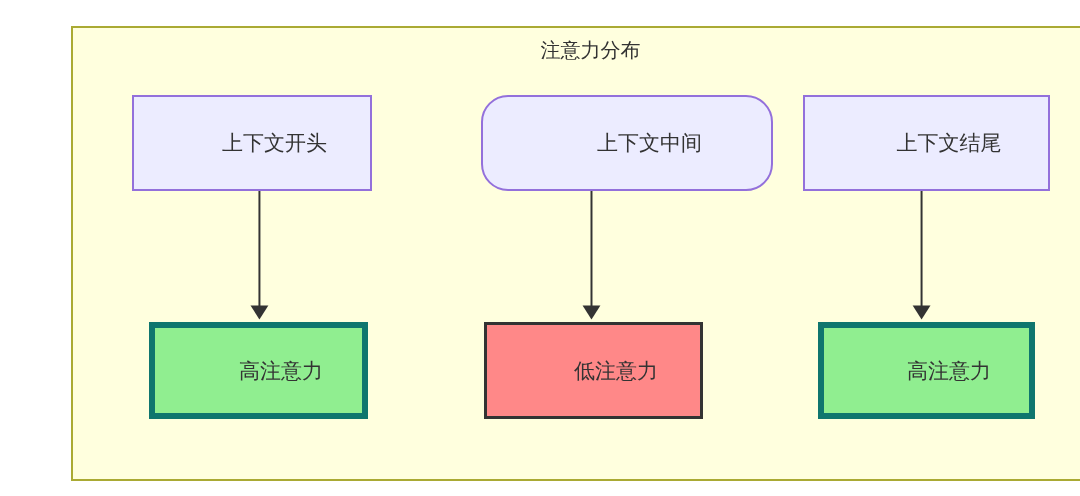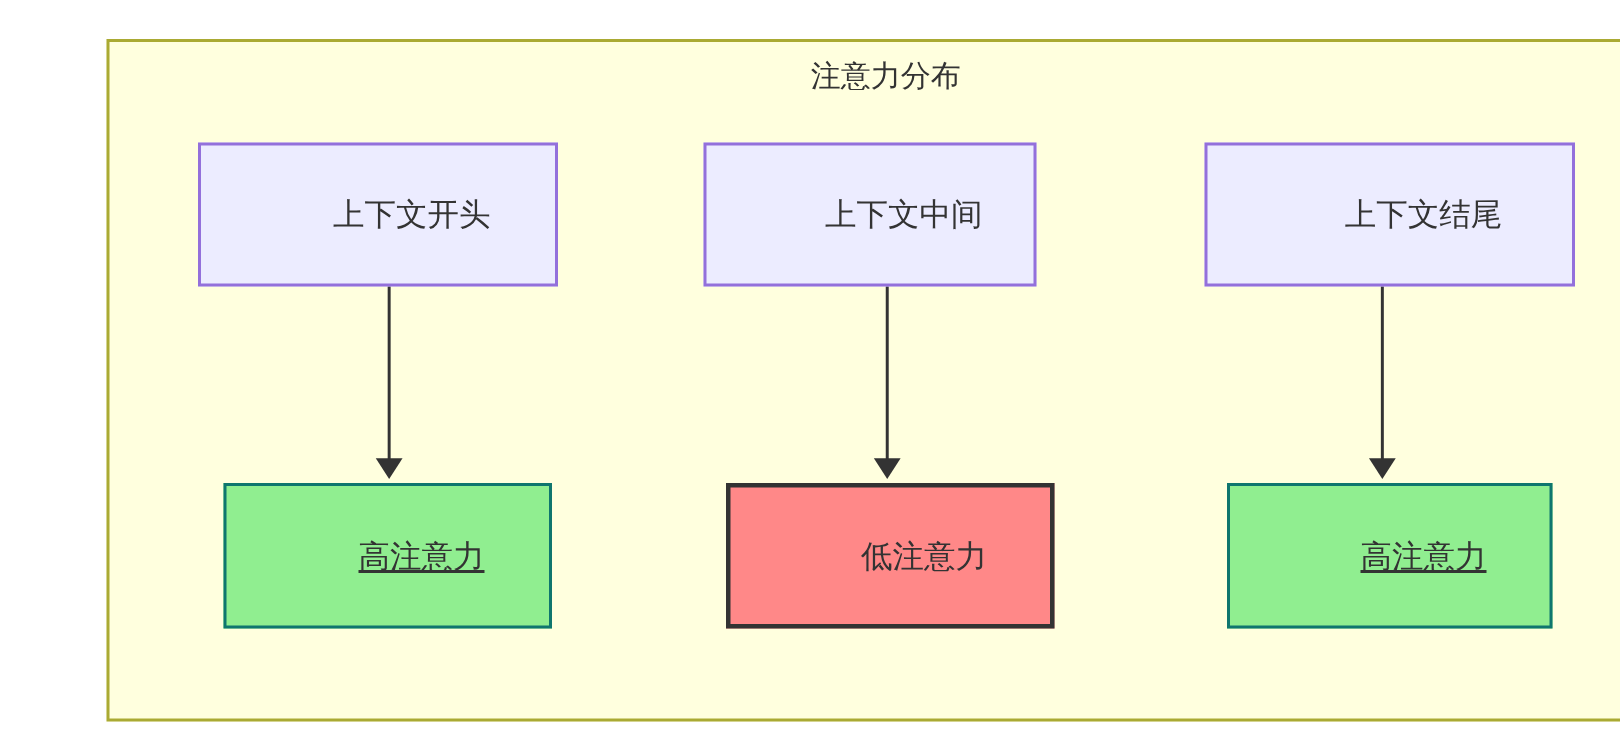--- a/index.html
+++ b/index.html
@@ -46,29 +46,28 @@
     color: #333333;
     text-align: center;
     padding-left: 45px;
   }
   .node.context {
     background: #ECECFF;
     border: 2px solid #9370DB;
   }
   .node.high {
     background: #90EE90;
-    border: 2px solid #0f766e;
-    text-decoration: underline;
+    border: 6px solid #0f766e;
   }
   .node.low {
     background: #FF8888;
     border: 3px solid #333333;
   }
   #ctx-start  { left: 59px;  top: 67px;  width: 240px; height: 96px; }
-  #ctx-middle { left: 396px; top: 67px;  width: 222px; height: 96px; }
+  #ctx-middle { left: 408px; top: 67px;  width: 292px; height: 96px; border-radius: 27px; }
   #ctx-end    { left: 730px; top: 67px;  width: 247px; height: 96px; text-align: center; }
   #att-start  { left: 76px;  top: 294px; width: 219px; height: 97px; }
   #att-middle { left: 411px; top: 294px; width: 219px; height: 97px; }
   #att-end    { left: 745px; top: 294px; width: 217px; height: 97px; }
   .edges-layer {
     position: absolute;
     left: 0;
     top: 0;
     width: 100%;
     height: 100%;

